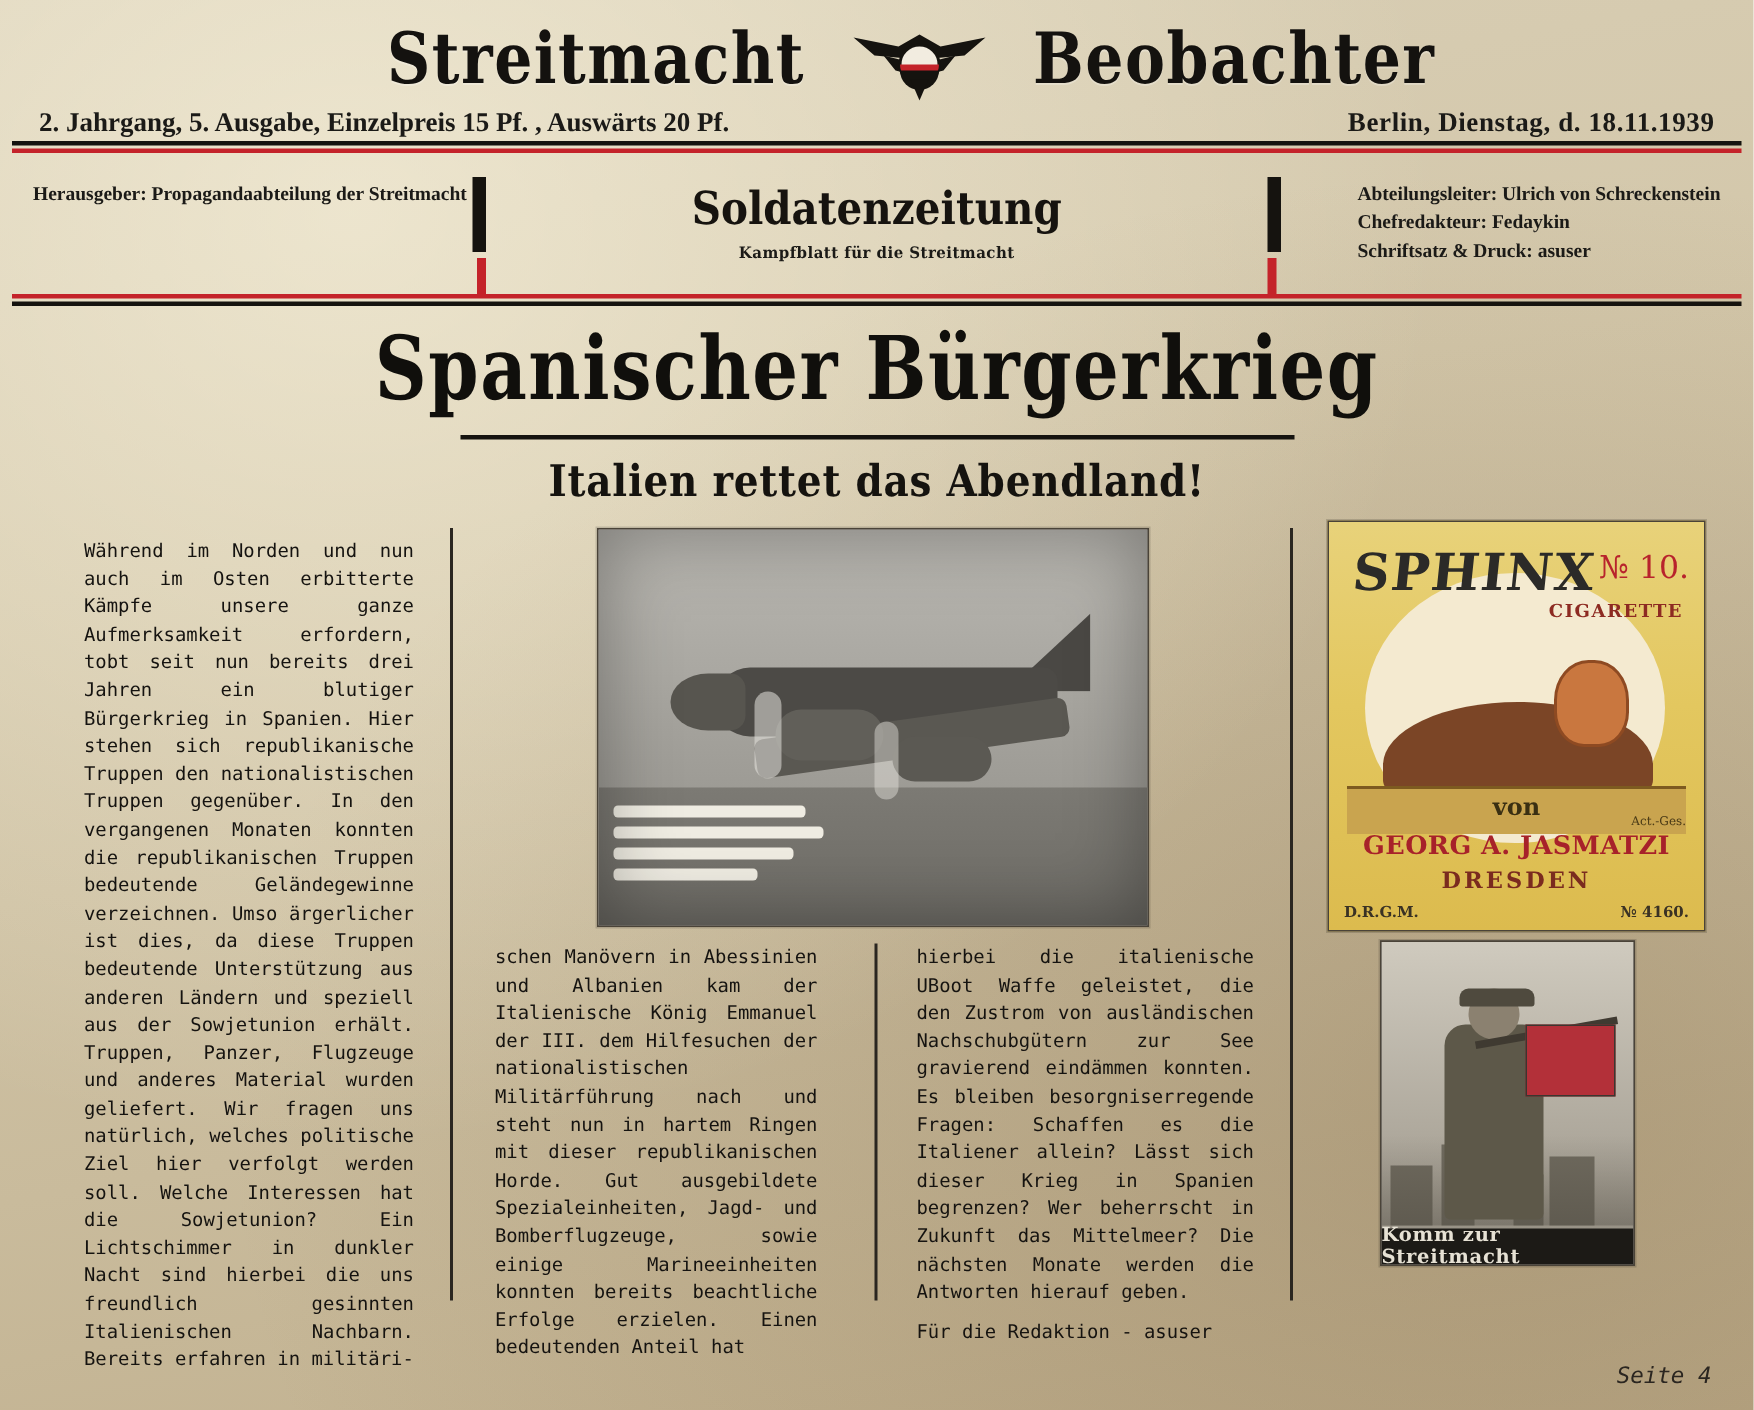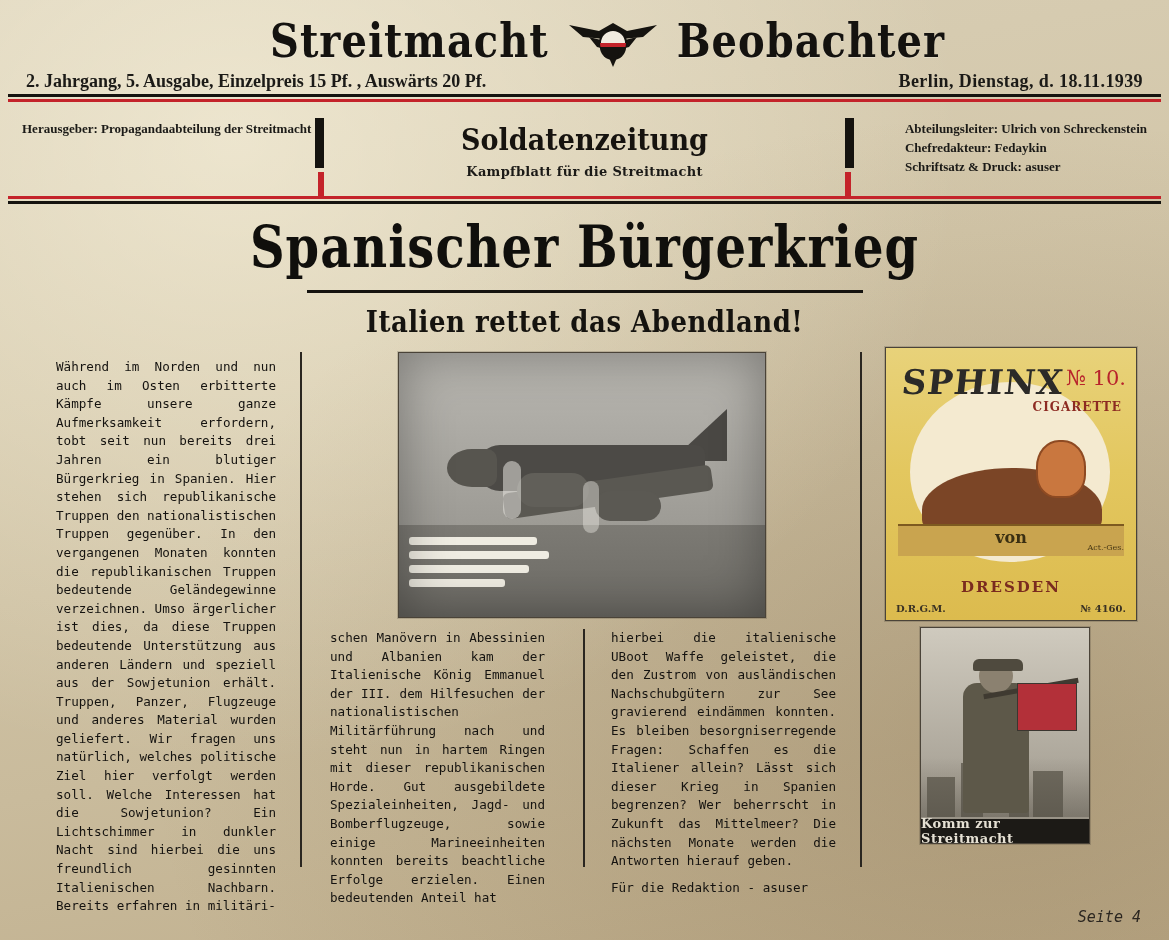--- a/index.html
+++ b/index.html
@@ -10,21 +10,21 @@
       radial-gradient(ellipse at 85% 80%, rgba(120,95,60,0.30), rgba(0,0,0,0) 60%),
       linear-gradient(170deg,#d9cfb6 0%,#d3c7aa 35%,#c9bb9c 70%,#bfae8c 100%);
     font-family:"Liberation Serif", serif;
     color:#1b1a17;
     position:relative;
   }
   .page{position:absolute;inset:0;}
 
   
   .masthead{position:absolute;left:0;right:0;top:6px;height:66px;
-    display:flex;align-items:center;justify-content:center;gap:10px;padding-left:46px;}
+    display:flex;align-items:center;justify-content:center;gap:22px;padding-left:46px;}
   .mast-word{
     font-family:"DejaVu Serif", serif;
     font-weight:bold;
     font-size:40px;
     letter-spacing:1px;
     color:#14120f;
     text-shadow:0 1px 0 rgba(255,255,255,.25);
     transform:scaleY(1.18);
   }
   .eagle{width:108px;height:60px;position:relative;}
@@ -43,21 +43,21 @@
 
   .rule-top{top:94px;}
   .rule-bot{top:196px;}
 
   
   .infoband{position:absolute;left:8px;right:8px;top:110px;height:84px;}
   .info-left{position:absolute;left:14px;top:10px;font-size:13px;font-weight:bold;line-height:1.45;}
   .info-right{position:absolute;right:14px;top:10px;font-size:13px;font-weight:bold;line-height:1.45;text-align:left;}
   .info-center{position:absolute;left:0;right:0;top:14px;text-align:center;}
   .sz-title{font-family:"DejaVu Serif",serif;font-weight:bold;font-size:27px;color:#16130f;transform:scaleY(1.12);letter-spacing:0px;}
-  .sz-sub{font-family:"DejaVu Serif",serif;font-weight:bold;font-size:13px;margin-top:9px;letter-spacing:.3px;transform:scaleY(1.05);}
+  .sz-sub{font-family:"DejaVu Serif",serif;font-weight:bold;font-size:10px;margin-top:9px;letter-spacing:.3px;transform:scaleY(1.05);}
   .vbar{position:absolute;width:9px;background:#15130f;}
   .vbar.l{left:307px;top:8px;height:50px;}
   .vbar.r{right:307px;top:8px;height:50px;}
   .redtick{position:absolute;width:6px;height:26px;background:#c4232a;}
   .redtick.l{left:310px;top:62px;}
   .redtick.r{right:310px;top:62px;}
 
   
   .headline{position:absolute;left:0;right:0;top:222px;text-align:center;}
   .h1{
@@ -264,20 +264,21 @@
   <div class="photo photo-sphinx">
     <div class="ad">
       <div class="sun"></div>
       <div class="sphinxbody"></div>
       <div class="head"></div>
       <div class="base"></div>
       <div class="brand">SPHINX</div>
       <div class="no10">№ 10.</div>
       <div class="cig">CIGARETTE</div>
       <div class="von">von</div>
+      <div class="maker">GEORG A. JASMATZI</div>
       <div class="actges">Act.-Ges.</div>
       <div class="city">DRESDEN</div>
       <div class="drgm">D.R.G.M.</div>
       <div class="nr">№ 4160.</div>
     </div>
   </div>
 
   <div class="photo photo-poster">
     <div class="poster">
       <div class="sky"></div>

